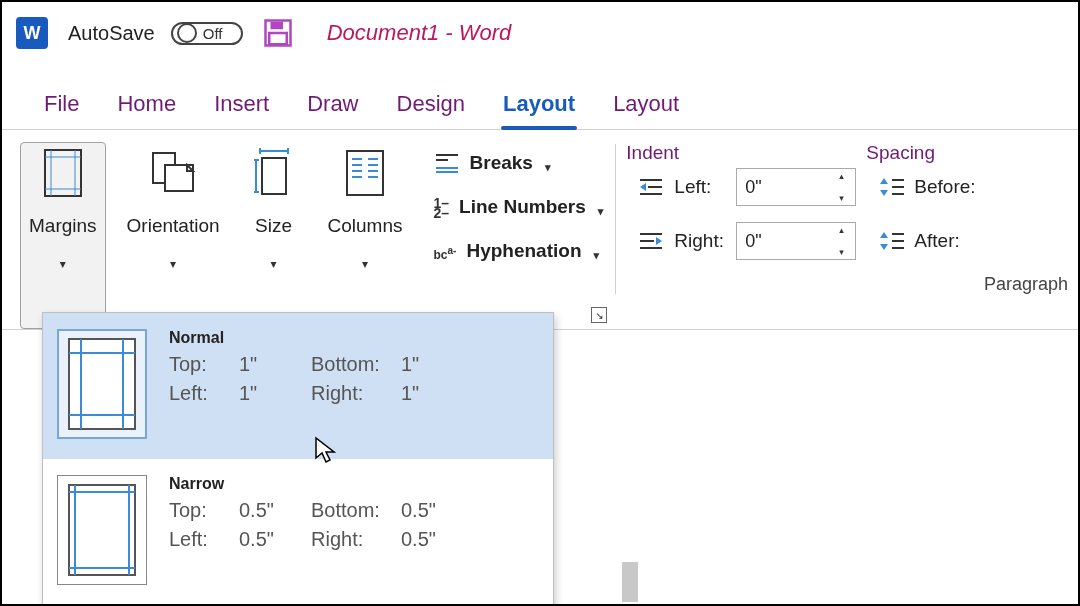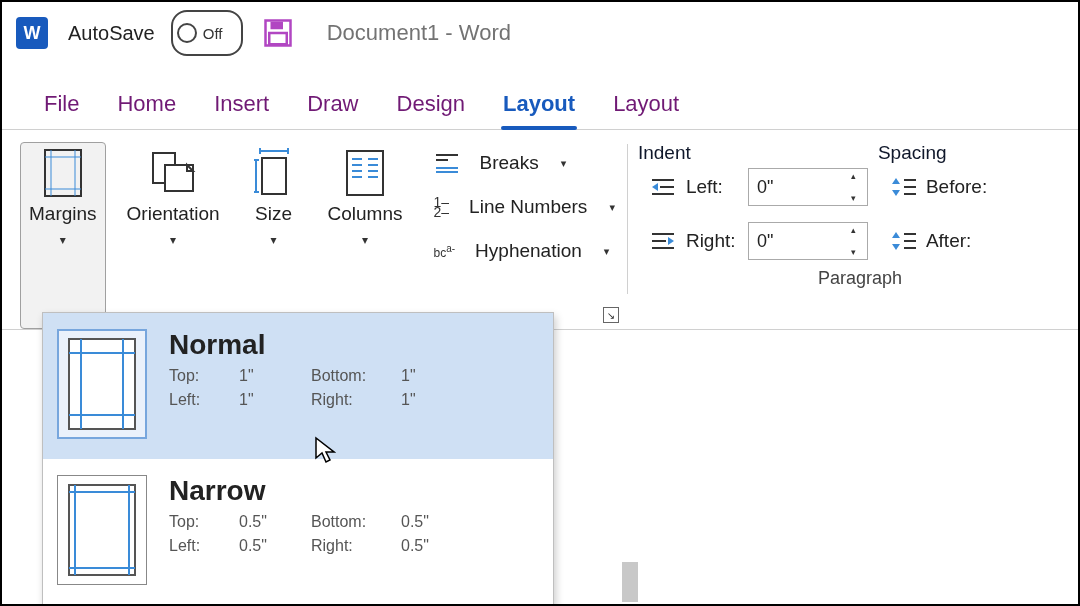--- a/index.html
+++ b/index.html
@@ -2,67 +2,67 @@
 <html><head>
 <meta charset="utf-8">
 <style>
   * { box-sizing: border-box; margin: 0; padding: 0; font-family: "Segoe UI", Arial, sans-serif; }
   body { background: #fff; width: 1080px; height: 606px; overflow: hidden; border: 2px solid #000; position: relative; }
 
   
   .titlebar { display: flex; align-items: center; height: 62px; padding: 0 14px; gap: 12px; background: #fff; }
   .word-logo { width: 32px; height: 32px; background: #185abd; border-radius: 4px; display: flex; align-items: center; justify-content: center; color: #fff; font-weight: bold; font-size: 18px; }
   .autosave-label { font-size: 20px; color: #222; margin-left: 8px; }
-  .autosave-toggle { width: 72px; height: 46px; border: 2px solid #444; border-radius: 16px; display: flex; align-items: center; padding: 0 4px; gap: 6px; margin-left: 4px; }
+  .autosave-toggle { width: 72px; height: 23px; border: 2px solid #444; border-radius: 16px; display: flex; align-items: center; padding: 0 4px; gap: 6px; margin-left: 4px; }
   .autosave-knob { width: 20px; height: 20px; border: 2px solid #444; border-radius: 50%; }
   .autosave-off { font-size: 15px; color: #333; }
   .save-icon-box { width: 30px; height: 30px; margin-left: 8px; }
-  .doc-title { font-size: 22px; color: #737373; margin-left: 22px; }
+  .doc-title { font-size: 22px; color: #be185d; margin-left: 22px; font-style: italic; }
   .searchbox { margin-left: auto; width: 150px; height: 48px; border: 1px solid #bfbfbf; border-radius: 8px; border-right: none; border-top-right-radius: 0; border-bottom-right-radius: 0; display: flex; align-items: center; padding: 0 16px; gap: 16px; color: #666; font-size: 22px; }
 
   
   .tabs { display: flex; align-items: flex-end; gap: 34px; padding: 18px 28px 0 40px; height: 66px; border-bottom: 1px solid #d0d0d0; }
   .tab { font-size: 22px; color: #701a75; padding: 6px 2px 12px 2px; cursor: pointer; position: relative; }
   .tab.active { color: #185abd; font-weight: 700; }
   .tab.active::after { content: ""; position: absolute; left: 0; right: 0; bottom: -1px; height: 4px; background: #185abd; border-radius: 2px; }
 
   
   .ribbon { display: flex; padding: 8px 0 0 8px; height: 200px; border-bottom: 1px solid #d0d0d0; position: relative; }
   .group { display: flex; flex-direction: column; padding: 4px 10px 0 10px; position: relative; }
   .group-sep { border-left: 1px solid #d0d0d0; height: 150px; margin-top: 6px; }
-  .bigbtn { display: flex; flex-direction: column; align-items: center; gap: 6px; padding: 6px 8px 4px 8px; border: 1px solid transparent; border-radius: 4px; }
+  .bigbtn { display: flex; flex-direction: column; align-items: center; gap: 18px; padding: 6px 8px 4px 8px; border: 1px solid transparent; border-radius: 4px; }
   .bigbtn.active { border: 1px solid #a0a0a0; background: #f2f2f2; }
   .bigbtn .icon-slot { width: 48px; height: 48px; display: flex; align-items: center; justify-content: center; }
   .bigbtn .lbl { font-size: 19px; color: #222; }
   .bigbtn .chev { font-size: 12px; color: #333; margin-top: 2px; }
   .row-btns { display: flex; gap: 12px; }
 
-  .smallbtn { display: flex; align-items: center; gap: 20px; font-size: 19px; color: #222; padding: 4px 2px; }
+  .smallbtn { display: flex; align-items: flex-end; gap: 10px; font-size: 19px; color: #222; padding: 4px 2px; font-weight: bold; }
   .smallbtn .chev { font-size: 11px; color: #333; margin-left: 2px; }
   .small-stack { display: flex; flex-direction: column; gap: 14px; padding-top: 6px; }
 
-  .group-title { font-size: 18px; color: #444; text-align: left; margin-top: 8px; }
+  .group-title { font-size: 18px; color: #444; text-align: right; margin-top: 14px; }
   .para-dlg { position: absolute; right: 8px; bottom: 6px; width: 16px; height: 16px; border: 1px solid #666; font-size: 10px; display: flex; align-items: center; justify-content: center; color: #333; }
 
   .indent-block { display: flex; flex-direction: column; gap: 16px; padding: 4px 2px 0 12px; }
-  .header-row { display: flex; font-size: 19px; color: #0f172a; }
+  .header-row { display: flex; font-size: 19px; color: #701a75; }
   .hdr-left { width: 240px; }
   .ctrl-row { display: flex; align-items: center; gap: 10px; font-size: 19px; color: #222; }
   .numbox { width: 120px; height: 38px; border: 1px solid #aaa; display: flex; align-items: center; padding: 0 8px; font-size: 18px; position: relative; }
   .spin { position: absolute; right: 2px; top: 2px; bottom: 2px; width: 14px; display: flex; flex-direction: column; justify-content: space-between; font-size: 9px; color: #333; }
 
   
   .dropdown { position: absolute; left: 40px; top: 310px; width: 512px; background: #fff; border: 1px solid #bfbfbf; box-shadow: 2px 4px 8px rgba(0,0,0,0.2); }
   .dd-item { display: flex; padding: 16px 20px 20px 14px; gap: 22px; }
   .dd-item.sel { background: #cfe0f4; }
   .dd-thumb { width: 90px; height: 110px; border: 1px solid #888; background: #fff; display: flex; align-items: center; justify-content: center; }
   .dd-thumb.sel { border: 2px solid #77a6dd; background: #eaf1fb; }
   .dd-body { flex: 1; }
-  .dd-title { font-size: 28px; font-weight: 600; color: #222; margin-bottom: 6px; }
-  .dd-grid { display: grid; grid-template-columns: 70px 72px 90px 50px; row-gap: 6px; font-size: 16px; color: #555; }
+  .dd-title { font-size: 16px; font-weight: 600; color: #222; margin-bottom: 6px; }
+  .dd-grid { display: grid; grid-template-columns: 70px 72px 90px 50px; row-gap: 6px; font-size: 20px; color: #555; }
 
   .cursor-arrow { position: absolute; left: 312px; top: 434px; font-size: 24px; color: #000; pointer-events: none; }
 
   .doc-scroll { position: absolute; left: 620px; top: 560px; width: 16px; height: 40px; background: #c8c8c8; }
 
   svg { display: block; }
 </style>
 </head>
 <body>
 

